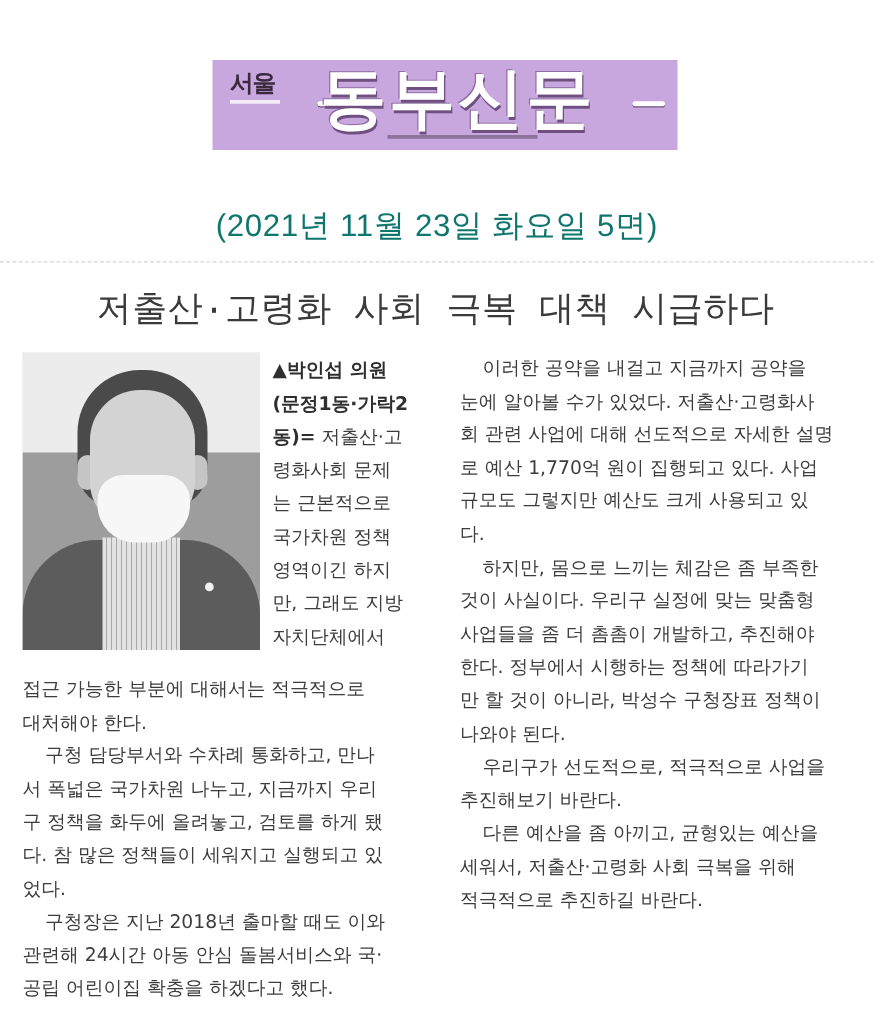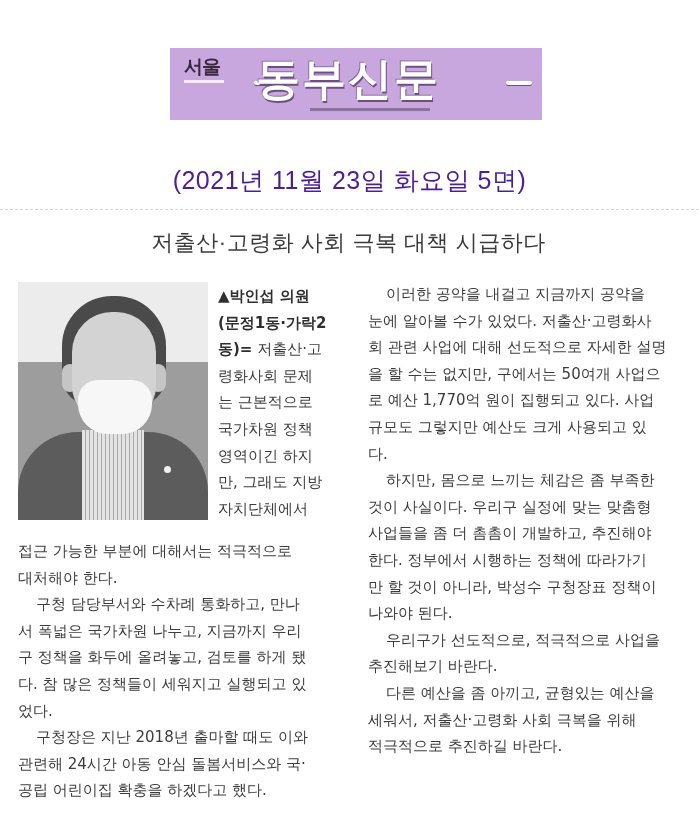--- a/index.html
+++ b/index.html
@@ -43,21 +43,21 @@
       height: 3px;
       background: #ffffff;
       opacity: 0.8;
     }
     .masthead .name {
       position: absolute;
       left: 86px;
       top: 2px;
       font-family: "DejaVu Serif", serif;
       font-weight: bold;
-      font-size: 44px;
+      font-size: 53px;
       color: #ffffff;
       letter-spacing: 2px;
       line-height: 58px;
       text-shadow: 1px 2px 0 #6e4f80, -1px -1px 0 #8d6fa0;
     }
     .masthead .swash-left {
       position: absolute;
       left: 84px;
       top: 33px;
       width: 30px;
@@ -88,41 +88,41 @@
 
     
     .dateline {
       position: absolute;
       left: 0;
       top: 164px;
       width: 699px;
       text-align: center;
       font-family: "Liberation Sans", sans-serif;
       font-size: 25px;
-      color: #4c1d95;
+      color: #0f766e;
       letter-spacing: 0.5px;
     }
     .rule {
       position: absolute;
       left: 0;
       top: 209px;
       width: 699px;
       height: 0;
       border-top: 1px dashed #d6d6d6;
     }
 
     
     .headline {
       position: absolute;
       left: 0;
       top: 228px;
       width: 697px;
       text-align: center;
-      font-family: Liberation Sans, sans-serif;
-      font-size: 22px;
+      font-family: Liberation Mono, monospace;
+      font-size: 28px;
       color: #3a3a3a;
       letter-spacing: 0.5px;
     }
 
     
     .photo {
       position: absolute;
       left: 18px;
       top: 282px;
       width: 190px;
@@ -226,21 +226,20 @@
   <span class="line">었다.</span>
   <span class="line indent">구청장은 지난 2018년 출마할 때도 이와</span>
   <span class="line">관련해 24시간 아동 안심 돌봄서비스와 국·</span>
   <span class="line">공립 어린이집 확충을 하겠다고 했다.</span>
 </div>
 
 <div class="col right-body">
   <span class="line indent">이러한 공약을 내걸고 지금까지 공약을</span>
   <span class="line">눈에 알아볼 수가 있었다. 저출산·고령화사</span>
   <span class="line">회 관련 사업에 대해 선도적으로 자세한 설명</span>
-  <span class="line">을 할 수는 없지만, 구에서는 50여개 사업으</span>
   <span class="line">로 예산 1,770억 원이 집행되고 있다. 사업</span>
   <span class="line">규모도 그렇지만 예산도 크게 사용되고 있</span>
   <span class="line">다.</span>
   <span class="line indent">하지만, 몸으로 느끼는 체감은 좀 부족한</span>
   <span class="line">것이 사실이다. 우리구 실정에 맞는 맞춤형</span>
   <span class="line">사업들을 좀 더 촘촘이 개발하고, 추진해야</span>
   <span class="line">한다. 정부에서 시행하는 정책에 따라가기</span>
   <span class="line">만 할 것이 아니라, 박성수 구청장표 정책이</span>
   <span class="line">나와야 된다.</span>
   <span class="line indent">우리구가 선도적으로, 적극적으로 사업을</span>

